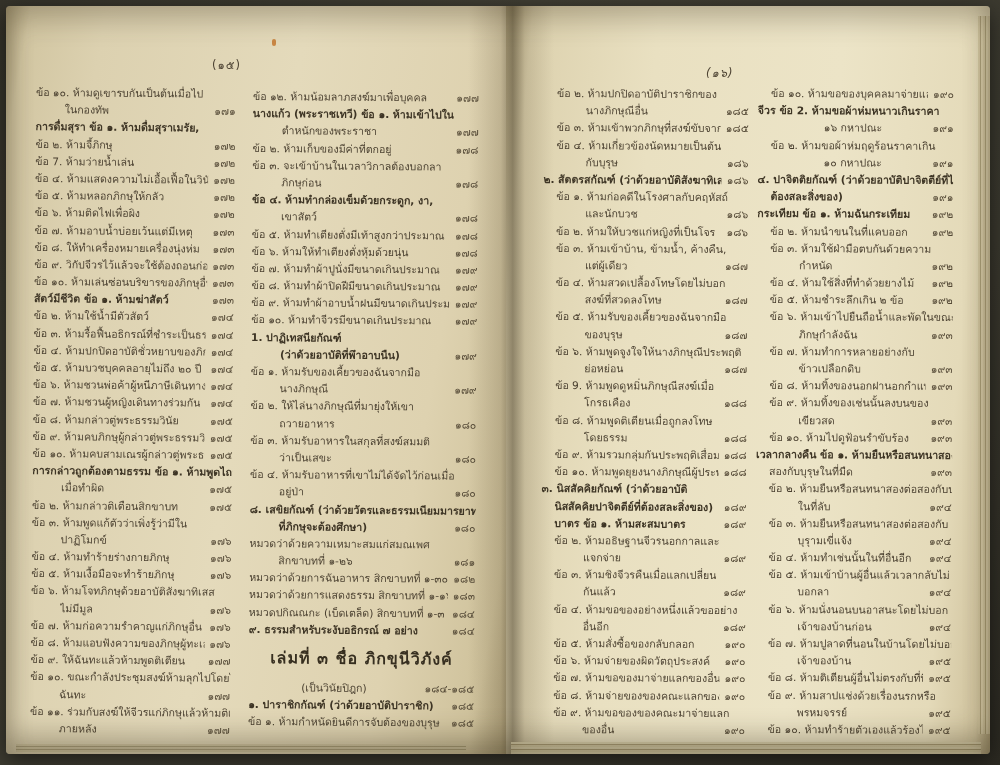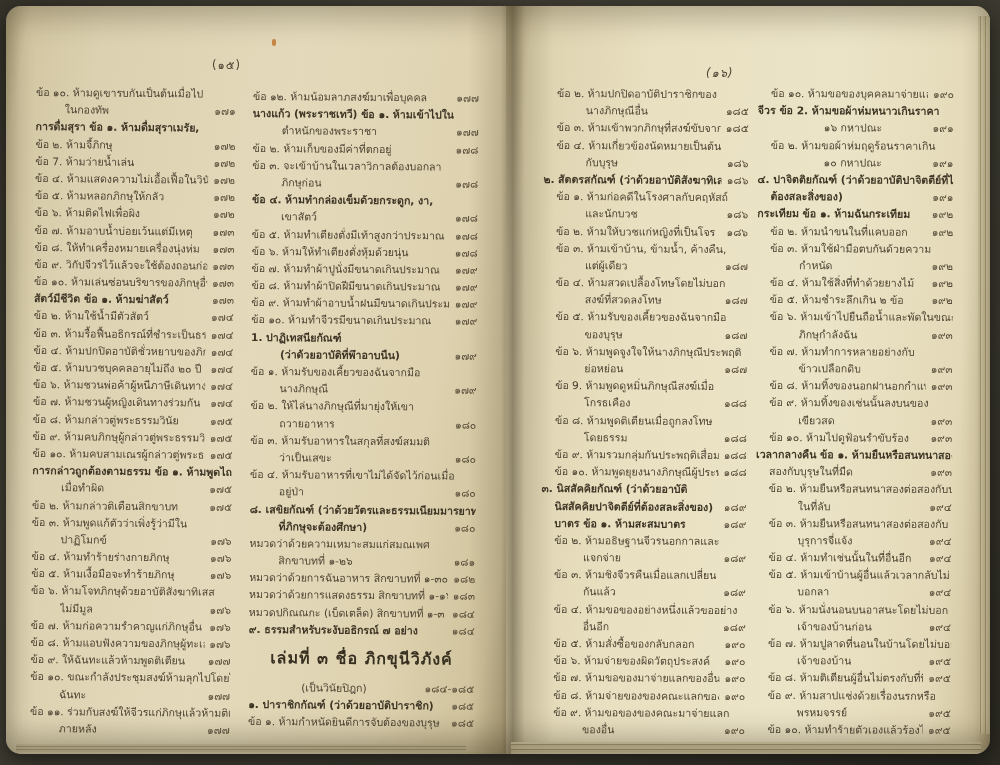--- a/index.html
+++ b/index.html
@@ -4,21 +4,21 @@
 <style>
   html,body{margin:0;padding:0;}
   body{
     width:1000px;height:765px;position:relative;overflow:hidden;
     background:linear-gradient(135deg,#35332a 0%,#403e33 30%,#3a382e 70%,#2c2a22 100%);
     font-family:"DejaVu Sans","Liberation Sans",sans-serif;
   }
   .book{
     position:absolute;left:6px;top:6px;width:984px;height:748px;
     box-shadow:0 6px 22px rgba(0,0,0,.55);
-    border-radius:15px;overflow:hidden;
+    border-radius:4px;overflow:hidden;
   }
   .page{position:absolute;top:0;height:100%;}
   .page-left{
     left:0;width:500px;
     background:linear-gradient(100deg,#b7aa85 0%,#d2c6a2 4%,#dcd1b0 16%,#e4dabb 48%,#ded2b0 78%,#cfc29c 94%,#b4a680 100%);
   }
   .page-right{
     left:500px;width:484px;
     background:linear-gradient(95deg,#b9ac86 0%,#ddd2af 5%,#e9e0c1 28%,#ece4c7 62%,#e4dab9 88%,#cfc29d 97%,#ab9d77 100%);
   }
@@ -592,21 +592,21 @@
         <span class="t">ข้อ ๒. ห้ามยืนหรือสนทนาสองต่อสองกับบุรุษ</span>
       </div>
       <div class="line ind1">
         <span class="t">ในที่ลับ</span>
         <span class="n">๑๙๔</span>
       </div>
       <div class="line">
         <span class="t">ข้อ ๓. ห้ามยืนหรือสนทนาสองต่อสองกับ</span>
       </div>
       <div class="line ind1">
-        <span class="t">บุรุการจี่แจ้ง</span>
+        <span class="t">บุรุามเขี่แจ้ง</span>
         <span class="n">๑๙๔</span>
       </div>
       <div class="line">
         <span class="t">ข้อ ๔. ห้ามทำเช่นนั้นในที่อื่นอีก</span>
         <span class="n">๑๙๔</span>
       </div>
       <div class="line">
         <span class="t">ข้อ ๕. ห้ามเข้าบ้านผู้อื่นแล้วเวลากลับไม่</span>
       </div>
       <div class="line ind1">

